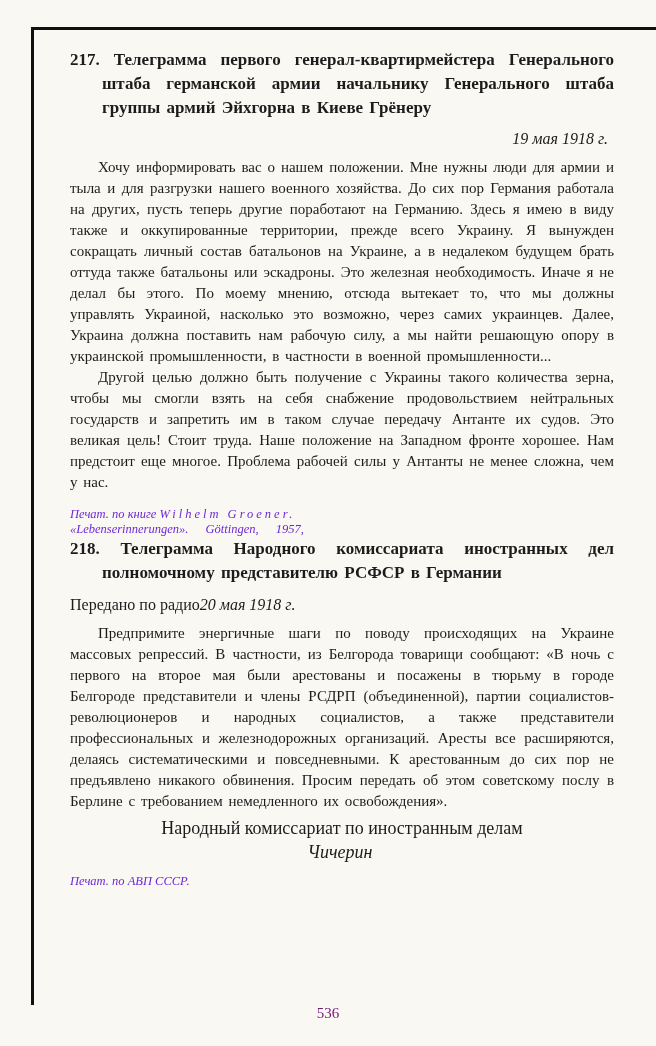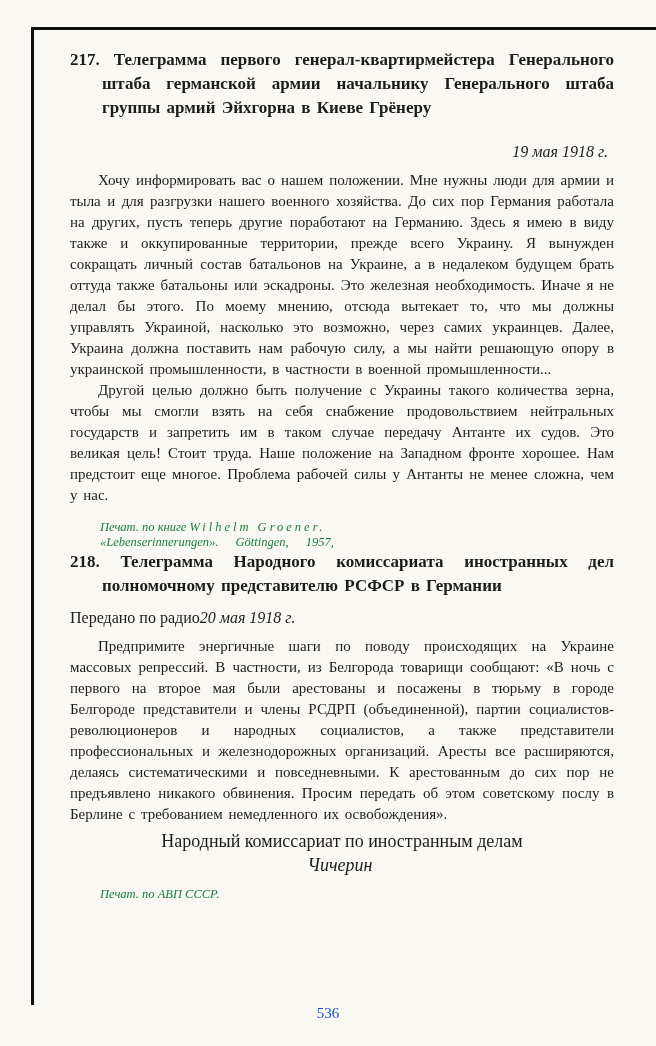--- a/index.html
+++ b/index.html
@@ -47,21 +47,21 @@
     line-height: 24px;
     font-weight: bold;
     padding-left: 32px;
     text-indent: -32px;
     text-align: justify;
     word-spacing: 2px;
   }
   .doc-title.second {
   }
   .date-line {
-    margin-top: 22px;
+    margin-top: 9px;
     text-align: right;
     font-style: italic;
     font-size: 16px;
     line-height: 20px;
     padding-right: 6px;
   }
   .body-par {
     margin: 0;
     margin-top: 8px;
     font-size: 15px;
@@ -71,22 +71,21 @@
     word-spacing: 2px;
   }
   .body-par + .body-par {
     margin-top: 0;
   }
   .source-note {
     margin-top: 14px;
     font-size: 12.5px;
     line-height: 15px;
     font-style: italic;
-    color: #15803d;
-    margin-left: 30px;
+    color: #6d28d9;
   }
   .source-line.wide {
     word-spacing: 14px;
   }
   .spaced {
     letter-spacing: 3px;
   }
   .meta-row {
     margin-top: 10px;
     display: flex;
@@ -115,21 +114,21 @@
   .source-note.bottom {
     margin-top: 10px;
   }
   .page-number {
     position: absolute;
     left: 0;
     right: 0;
     bottom: 24px;
     text-align: center;
     font-size: 15px;
-    color: #1d4ed8;
+    color: #701a75;
   }
 </style>
 </head>
 <body>
 
 <div class="page">
 
   <div class="rule-top"></div>
   <div class="rule-left"></div>
 

